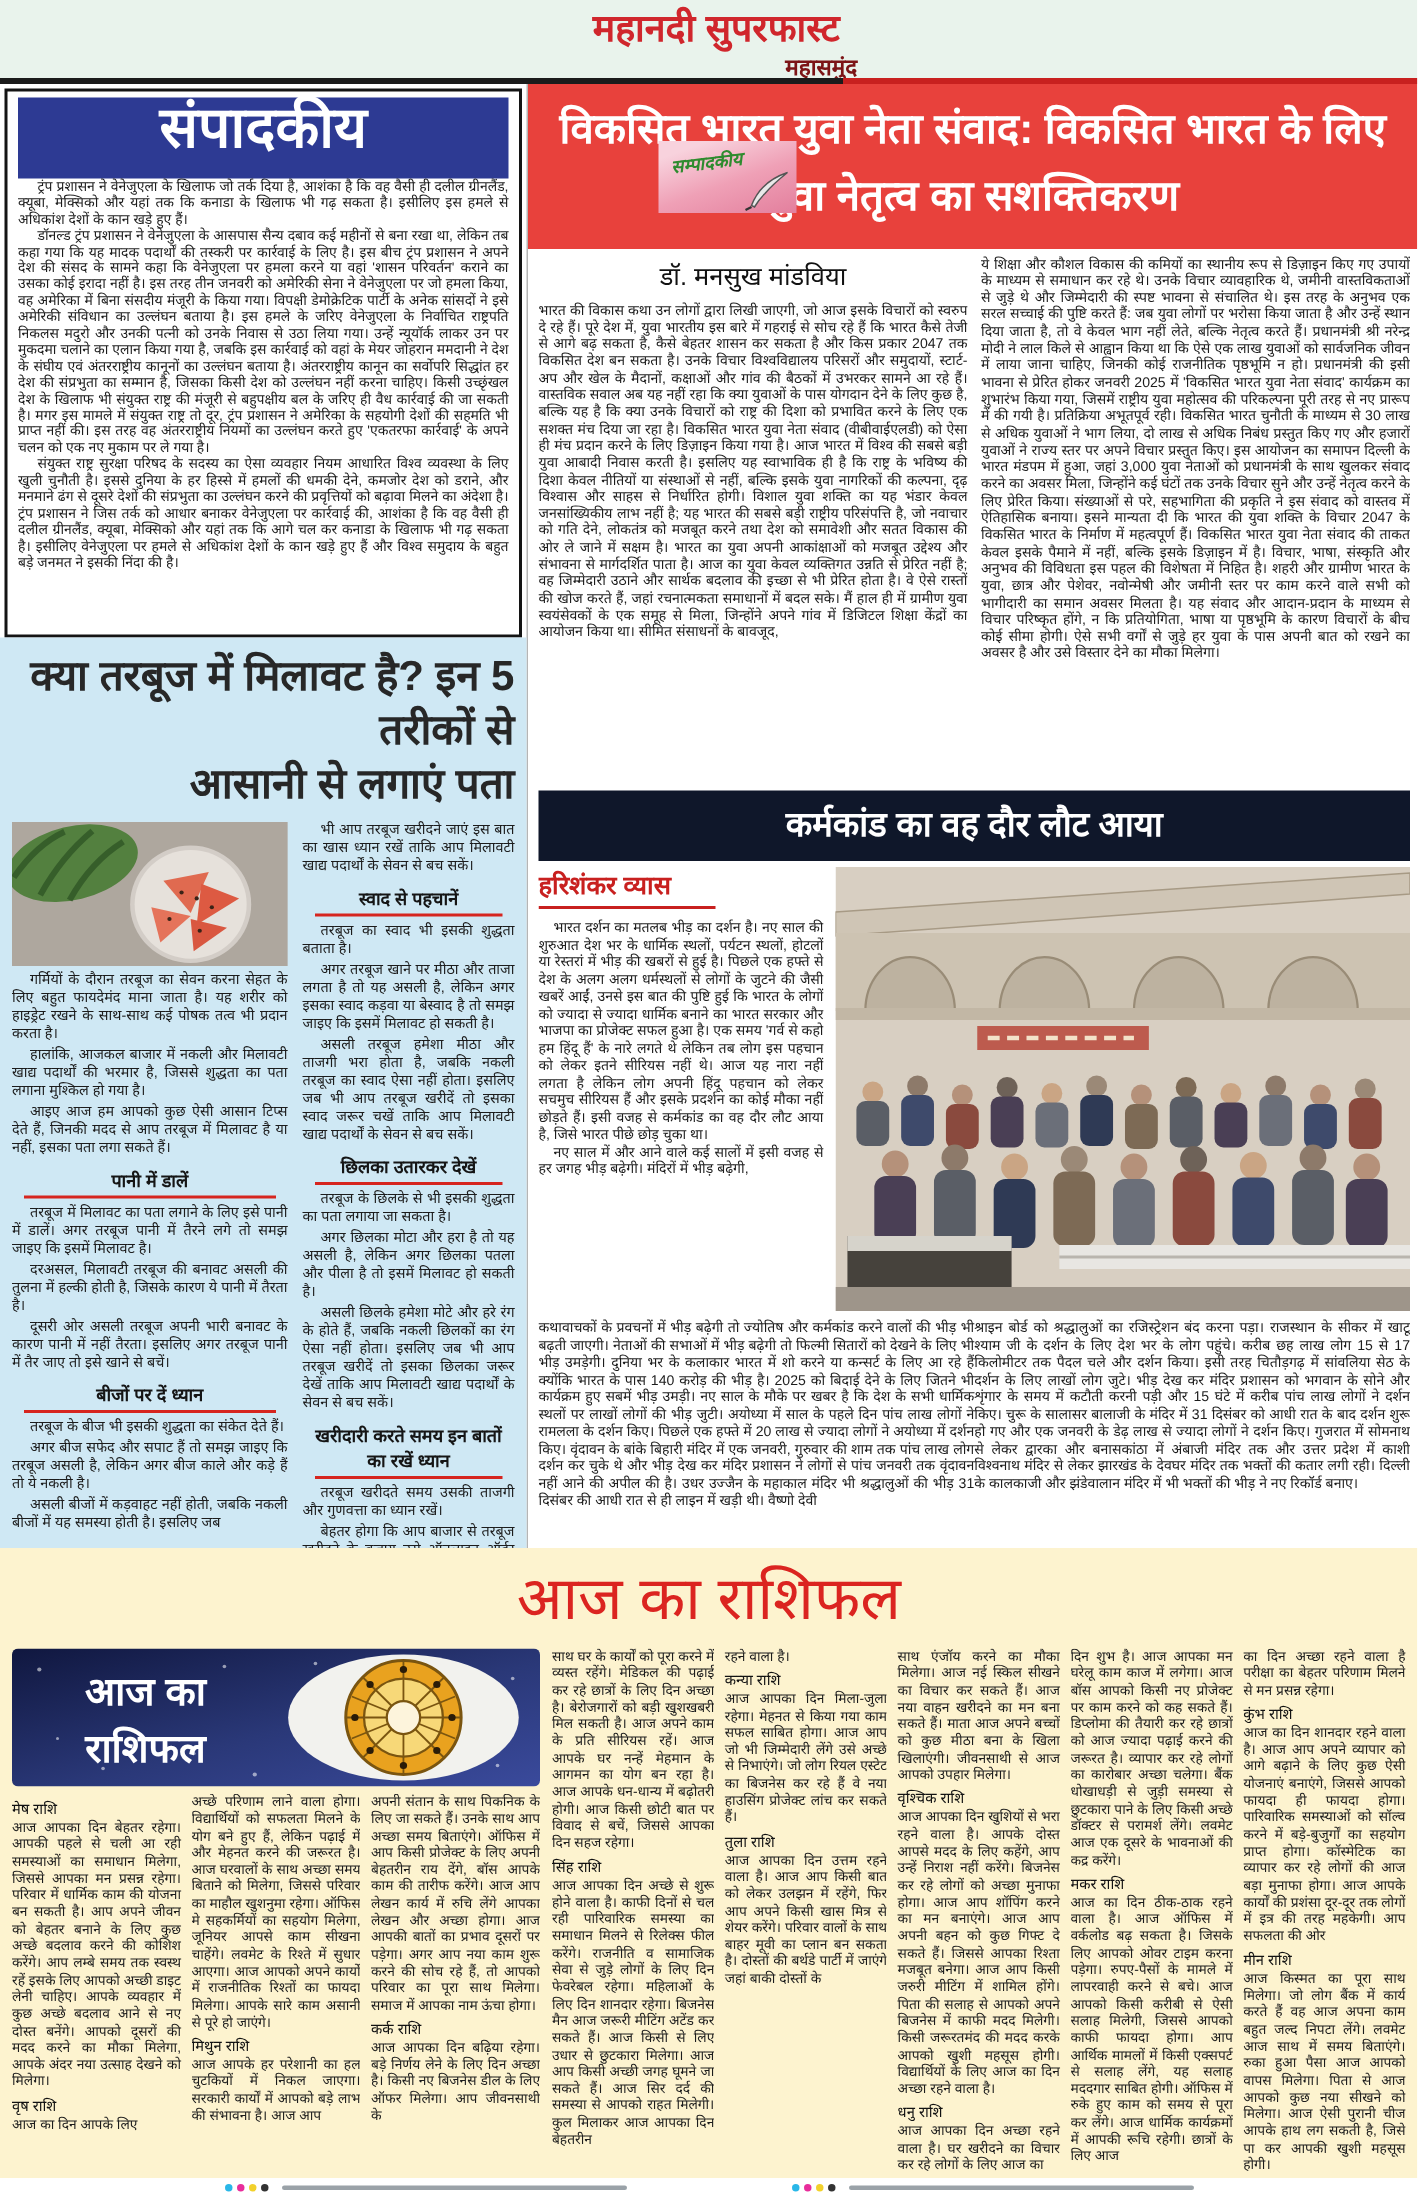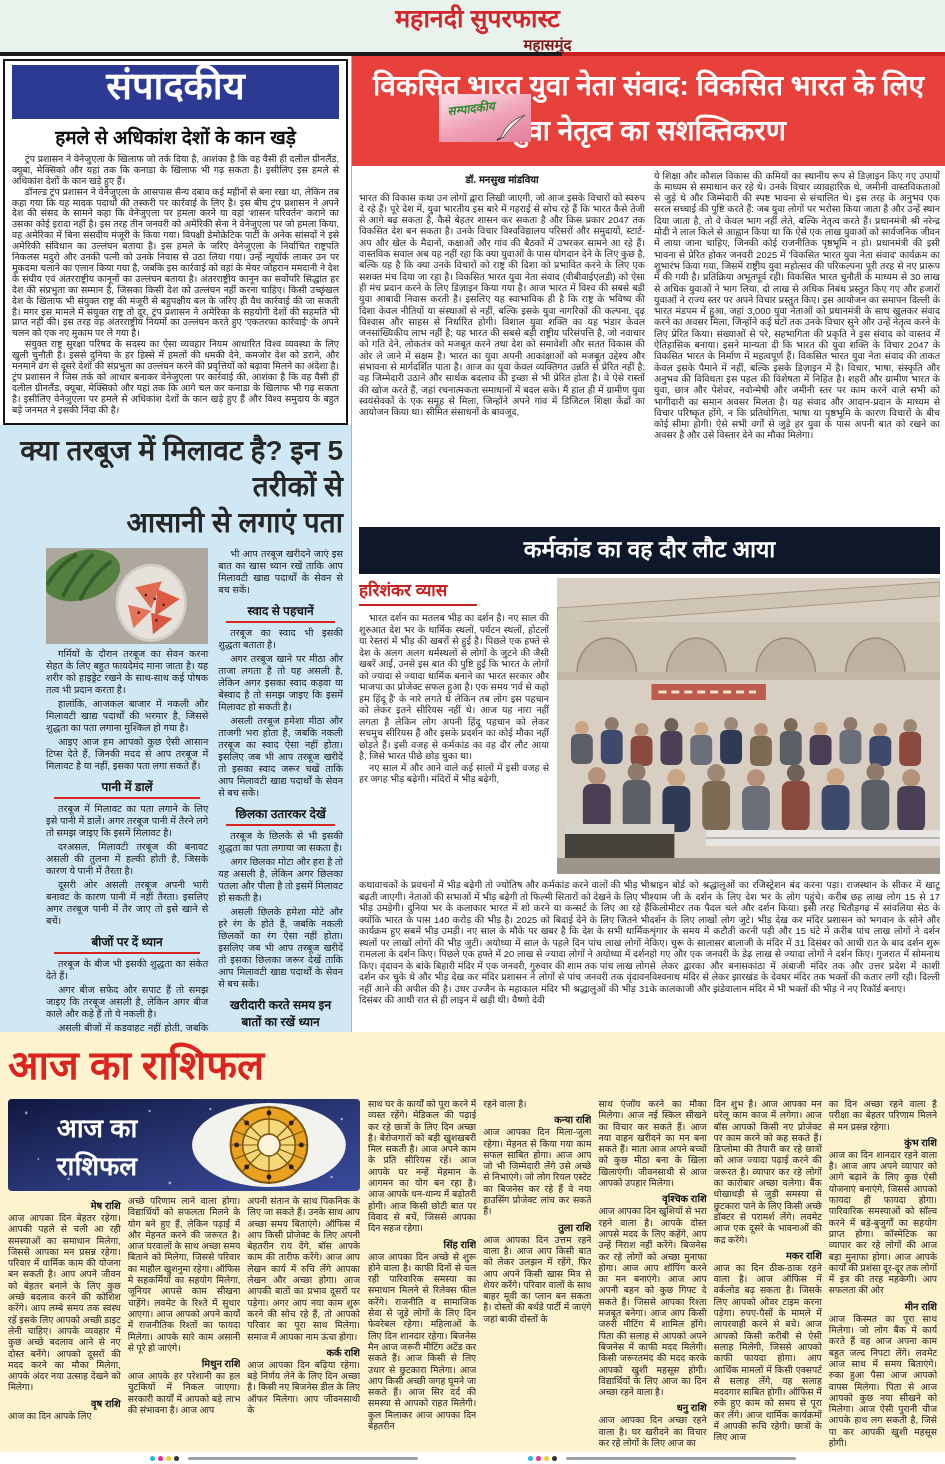--- a/index.html
+++ b/index.html
@@ -28,59 +28,59 @@
              padding:4px 7px;box-sizing:border-box;overflow:hidden;}
   .ed-banner{background:#2d3a93;color:#fff;text-align:center;font-size:38px;font-weight:bold;
              padding:2px 0 12px;line-height:1.05;}
   .ed-head{font-size:19px;text-align:center;margin:5px 0 4px;font-weight:bold;color:#111;}
   .para{margin:0;text-align:justify;}
   .ed-body .para{font-size:9.3px;line-height:10.9px;text-indent:13px;}
   
   .watermelon{flex:1;background:#cfe8f4;padding:6px 8px;overflow:hidden;}
   .wm-head{font-size:28px;line-height:1.28;text-align:right;font-weight:bold;color:#272727;margin:2px 0 8px;}
   .wm-cols{display:flex;gap:10px;}
-  .wm-col1{flex:1.3;min-width:0;margin-left:38px;}
+  .wm-col1{flex:1.3;min-width:0;}
   .wm-col2{flex:1;min-width:0;}
   .wm-photo{width:100%;height:96px;display:block;margin-bottom:4px;}
   .watermelon .para{font-size:9.6px;line-height:12px;text-indent:12px;margin-bottom:2px;}
   .sub-head{font-weight:bold;text-align:center;font-size:12px;border-bottom:2px solid #d6251f;
             margin:6px 8px 4px;padding-bottom:2px;color:#151515;}
   
   .vb{height:468px;overflow:hidden;}
   .vb-banner{background:#e8413c;color:#fff;text-align:center;font-weight:bold;font-size:28px;
              line-height:1.6;padding:8px 4px 12px;}
   .vb-cols{display:flex;gap:9px;padding:4px 5px 0 7px;height:352px;overflow:hidden;}
   .vb-col{flex:1;min-width:0;overflow:hidden;}
-  .vb-byline{text-align:center;font-weight:bold;font-size:10px;margin:2px 0 6px;color:#111;}
+  .vb-byline{text-align:center;font-weight:normal;font-size:17px;margin:2px 0 6px;color:#111;}
   .vb .para{font-size:9.4px;line-height:11.3px;}
   
   .kk{flex:1;overflow:hidden;padding:0 5px 0 7px;}
   .kk-banner{background:#0f172a;color:#fff;text-align:center;font-weight:bold;font-size:23px;
              padding:5px 0 10px;margin:3px 0 4px;}
   .kk-top{display:flex;gap:8px;}
   .kk-narrow{width:190px;flex:none;height:296px;overflow:hidden;}
   .kk-byline{color:#c8201f;font-weight:bold;font-size:17px;border-bottom:2px solid #c8201f;
              display:inline-block;padding:0 30px 3px 0;margin-bottom:6px;}
   .kk-narrow .para{font-size:9.4px;line-height:11.5px;text-indent:10px;}
   .kk-photo{flex:1;height:296px;min-width:0;}
   .kk-photo svg{width:100%;height:100%;display:block;}
   .kk-bottom{display:flex;margin-top:5px;height:128px;overflow:hidden;}
   .kk-bottom .para{flex:1;font-size:9.4px;line-height:11.5px;}
   
   .horo{height:420px;background:#fdf3cf;padding:2px 8px 0;box-sizing:border-box;overflow:hidden;}
-  .horo-title{color:#db2420;font-size:40px;margin:2px 0 8px;font-weight:bold;}
+  .horo-title{color:#db2420;text-align:center;font-size:40px;margin:2px 0 8px;font-weight:normal;}
   .horo-row{display:flex;gap:8px;height:352px;}
   .horo-left{width:352px;flex:none;display:flex;flex-direction:column;}
   .horo-graphic{width:100%;height:92px;}
   .horo-graphic svg{width:100%;height:100%;display:block;}
   .horo-cols3{display:flex;gap:7px;margin-top:5px;flex:1;overflow:hidden;}
   .horo-right{flex:1;display:flex;gap:7px;min-width:0;overflow:hidden;}
   .h-col{flex:1;min-width:0;overflow:hidden;}
   .h-col .para{font-size:9.2px;line-height:11.3px;}
-  .sign-name{font-weight:bold;text-align:right;font-size:9.8px;margin:3px 0 1px;color:#111;}
+  .sign-name{font-weight:normal;text-align:left;font-size:9.8px;margin:3px 0 1px;color:#111;}
   
   .bottom-strip{height:12px;background:#fff;display:flex;align-items:center;}
   .dots{display:flex;gap:3px;margin-left:150px;align-items:center;}
   .dots.g2{margin-left:110px;}
   .dot{width:5px;height:5px;border-radius:50%;}
   .bar{width:230px;height:3px;background:#9aa2a8;border-radius:2px;margin-left:6px;}
 </style>
 </head>
 <body>
 
@@ -102,21 +102,20 @@
   <div class="top-rule">
       <span class="rl"></span>
       <span class="rr"></span>
     </div>
 
   <div class="main-row">
 
     <div class="col-left">
       <section class="editorial">
         <div class="ed-banner">संपादकीय</div>
-        <h2 class="ed-head">हमले से अधिकांश देशों के कान खड़े</h2>
         <div class="ed-body">
             <p class="para">ट्रंप प्रशासन ने वेनेजुएला के खिलाफ जो तर्क दिया है, आशंका है कि वह वैसी ही दलील ग्रीनलैंड, क्यूबा, मेक्सिको और यहां तक कि कनाडा के खिलाफ भी गढ़ सकता है। इसीलिए इस हमले से अधिकांश देशों के कान खड़े हुए हैं।</p>
             <p class="para">डॉनल्ड ट्रंप प्रशासन ने वेनेजुएला के आसपास सैन्य दबाव कई महीनों से बना रखा था, लेकिन तब कहा गया कि यह मादक पदार्थों की तस्करी पर कार्रवाई के लिए है। इस बीच ट्रंप प्रशासन ने अपने देश की संसद के सामने कहा कि वेनेजुएला पर हमला करने या वहां 'शासन परिवर्तन' कराने का उसका कोई इरादा नहीं है। इस तरह तीन जनवरी को अमेरिकी सेना ने वेनेजुएला पर जो हमला किया, वह अमेरिका में बिना संसदीय मंजूरी के किया गया। विपक्षी डेमोक्रेटिक पार्टी के अनेक सांसदों ने इसे अमेरिकी संविधान का उल्लंघन बताया है। इस हमले के जरिए वेनेजुएला के निर्वाचित राष्ट्रपति निकलस मदुरो और उनकी पत्नी को उनके निवास से उठा लिया गया। उन्हें न्यूयॉर्क लाकर उन पर मुकदमा चलाने का एलान किया गया है, जबकि इस कार्रवाई को वहां के मेयर जोहरान ममदानी ने देश के संघीय एवं अंतरराष्ट्रीय कानूनों का उल्लंघन बताया है। अंतरराष्ट्रीय कानून का सर्वोपरि सिद्धांत हर देश की संप्रभुता का सम्मान है, जिसका किसी देश को उल्लंघन नहीं करना चाहिए। किसी उच्छृंखल देश के खिलाफ भी संयुक्त राष्ट्र की मंजूरी से बहुपक्षीय बल के जरिए ही वैध कार्रवाई की जा सकती है। मगर इस मामले में संयुक्त राष्ट्र तो दूर, ट्रंप प्रशासन ने अमेरिका के सहयोगी देशों की सहमति भी प्राप्त नहीं की। इस तरह वह अंतरराष्ट्रीय नियमों का उल्लंघन करते हुए 'एकतरफा कार्रवाई' के अपने चलन को एक नए मुकाम पर ले गया है।</p>
             <p class="para">संयुक्त राष्ट्र सुरक्षा परिषद के सदस्य का ऐसा व्यवहार नियम आधारित विश्व व्यवस्था के लिए खुली चुनौती है। इससे दुनिया के हर हिस्से में हमलों की धमकी देने, कमजोर देश को डराने, और मनमाने ढंग से दूसरे देशों की संप्रभुता का उल्लंघन करने की प्रवृत्तियों को बढ़ावा मिलने का अंदेशा है। ट्रंप प्रशासन ने जिस तर्क को आधार बनाकर वेनेजुएला पर कार्रवाई की, आशंका है कि वह वैसी ही दलील ग्रीनलैंड, क्यूबा, मेक्सिको और यहां तक कि आगे चल कर कनाडा के खिलाफ भी गढ़ सकता है। इसीलिए वेनेजुएला पर हमले से अधिकांश देशों के कान खड़े हुए हैं और विश्व समुदाय के बहुत बड़े जनमत ने इसकी निंदा की है।</p>
           </div>
       </section>
 
       <section class="watermelon">
         <h2 class="wm-head">
           <span>क्या तरबूज में मिलावट है? इन 5 तरीकों से</span><br>

